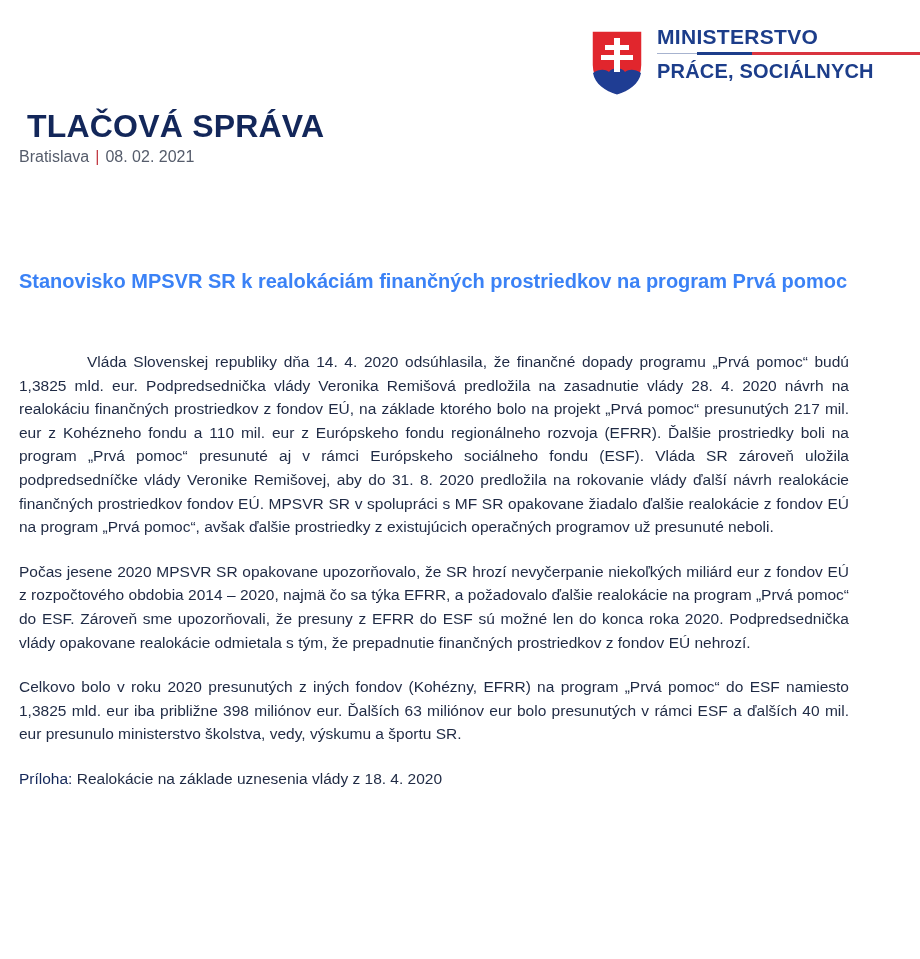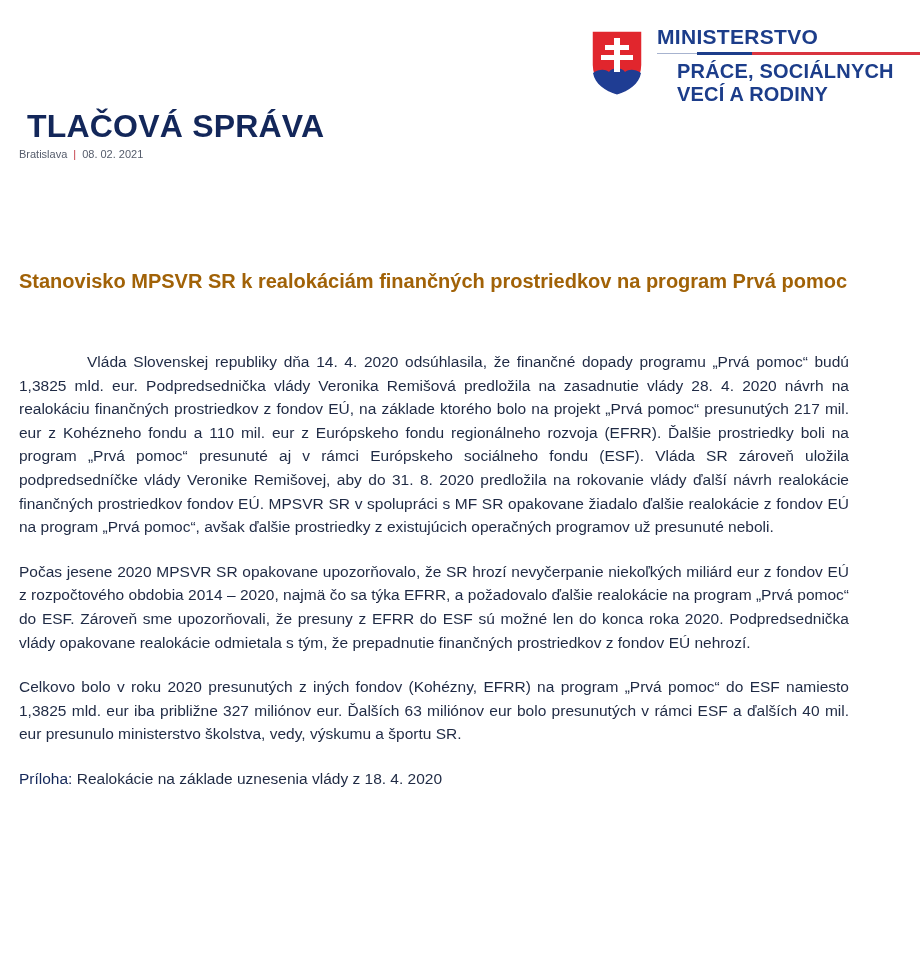--- a/index.html
+++ b/index.html
@@ -8,29 +8,29 @@
   .logo { position: absolute; left: 589px; top: 25px; width: 331px; height: 110px; }
   .crest { position: absolute; left: 0; top: 4px; width: 56px; height: 68px; }
   .ministry-name { position: absolute; left: 68px; top: 0; font-weight: bold; color: #1c3d8a;
                    font-size: 21px; line-height: 23px; letter-spacing: 0.3px; white-space: nowrap; text-align: right; }
   .ministry-line { position: absolute; left: 68px; top: 27px; width: 263px; height: 3px; }
   .ministry-line .seg1 { position: absolute; left: 0; top: 1px; width: 40px; height: 1px; background: #a7b3cf; }
   .ministry-line .seg2 { position: absolute; left: 40px; top: 0; width: 55px; height: 3px; background: #1c3d8a; }
   .ministry-line .seg3 { position: absolute; left: 95px; top: 0; width: 168px; height: 3px; background: #d9343f; }
   .ministry-sub { position: absolute; left: 68px; top: 35px; font-weight: bold; color: #1c3d8a;
                   font-size: 20px; line-height: 23px; letter-spacing: 0.2px; white-space: nowrap; }
-  .ministry-sub div { display: block; margin-left: 20px; }
+  .ministry-sub div { display: block; }
 
   .press-title { position: absolute; left: 19px; top: 98px; font-size: 32px; font-weight: bold;
                  color: #13275a; letter-spacing: 0.2px; margin: 8px; line-height: 40px; }
-  .dateline { position: absolute; left: 19px; top: 148px; font-size: 11px; color: #555c6b; }
+  .dateline { position: absolute; left: 19px; top: 148px; font-size: 16px; color: #555c6b; }
   .dateline .sep { color: #c23a44; margin: 0 6px; }
 
   .headline { position: absolute; left: 19px; top: 262px; width: 850px; font-size: 20px; font-weight: bold;
-              color: #a16207; line-height: 38px; margin: 0; }
+              color: #3b82f6; line-height: 38px; margin: 0; }
 
   .body { position: absolute; left: 19px; top: 350px; width: 846px; font-size: 15.5px; line-height: 23.6px;
           color: #1f2a44; }
   .body p { margin: 0 16px 21px 0; text-align: justify; }
   .body p.indent { text-indent: 68px; }
   .annex b { font-weight: normal; color: #13275a; }
 </style>
 </head>
 <body>
 
@@ -43,29 +43,28 @@
     <rect x="12" y="26" width="32" height="5" fill="#ffffff"></rect>
   </svg>
   <div class="ministry-name">MINISTERSTVO</div>
   <div class="ministry-line">
     <span class="seg1"></span>
       <span class="seg2"></span>
       <span class="seg3"></span>
   </div>
   <div class="ministry-sub">
     <div>PRÁCE, SOCIÁLNYCH</div>
-    <div>VECÍ A RODINY</div>
   </div>
 </div>
 
 <h1 class="press-title">TLAČOVÁ SPRÁVA</h1>
 <div class="dateline">
   <span>Bratislava</span><span class="sep">|</span><span>08. 02. 2021</span>
 </div>
 
 <h2 class="headline">Stanovisko MPSVR SR k realokáciám finančných prostriedkov na program Prvá pomoc</h2>
 
 <div class="body">
   <p class="indent">Vláda Slovenskej republiky dňa 14. 4. 2020 odsúhlasila, že finančné dopady programu „Prvá pomoc“ budú 1,3825 mld. eur. Podpredsednička vlády Veronika Remišová predložila na zasadnutie vlády 28. 4. 2020 návrh na realokáciu finančných prostriedkov z fondov EÚ, na základe ktorého bolo na projekt „Prvá pomoc“ presunutých 217 mil. eur z Kohézneho fondu a 110 mil. eur z Európskeho fondu regionálneho rozvoja (EFRR). Ďalšie prostriedky boli na program „Prvá pomoc“ presunuté aj v rámci Európskeho sociálneho fondu (ESF). Vláda SR zároveň uložila podpredsedníčke vlády Veronike Remišovej, aby do 31. 8. 2020 predložila na rokovanie vlády ďalší návrh realokácie finančných prostriedkov fondov EÚ. MPSVR SR v spolupráci s MF SR opakovane žiadalo ďalšie realokácie z fondov EÚ na program „Prvá pomoc“, avšak ďalšie prostriedky z existujúcich operačných programov už presunuté neboli.</p>
   <p>Počas jesene 2020 MPSVR SR opakovane upozorňovalo, že SR hrozí nevyčerpanie niekoľkých miliárd eur z fondov EÚ z rozpočtového obdobia 2014 – 2020, najmä čo sa týka EFRR, a požadovalo ďalšie realokácie na program „Prvá pomoc“ do ESF. Zároveň sme upozorňovali, že presuny z EFRR do ESF sú možné len do konca roka 2020. Podpredsednička vlády opakovane realokácie odmietala s tým, že prepadnutie finančných prostriedkov z fondov EÚ nehrozí.</p>
-  <p>Celkovo bolo v roku 2020 presunutých z iných fondov (Kohézny, EFRR) na program „Prvá pomoc“ do ESF namiesto 1,3825 mld. eur iba približne 327 miliónov eur. Ďalších 63 miliónov eur bolo presunutých v rámci ESF a ďalších 40 mil. eur presunulo ministerstvo školstva, vedy, výskumu a športu SR.</p>
+  <p>Celkovo bolo v roku 2020 presunutých z iných fondov (Kohézny, EFRR) na program „Prvá pomoc“ do ESF namiesto 1,3825 mld. eur iba približne 398 miliónov eur. Ďalších 63 miliónov eur bolo presunutých v rámci ESF a ďalších 40 mil. eur presunulo ministerstvo školstva, vedy, výskumu a športu SR.</p>
   <p class="annex"><b>Príloha:</b><span> Realokácie na základe uznesenia vlády z 18. 4. 2020</span></p>
 </div>
 
 </body></html>

